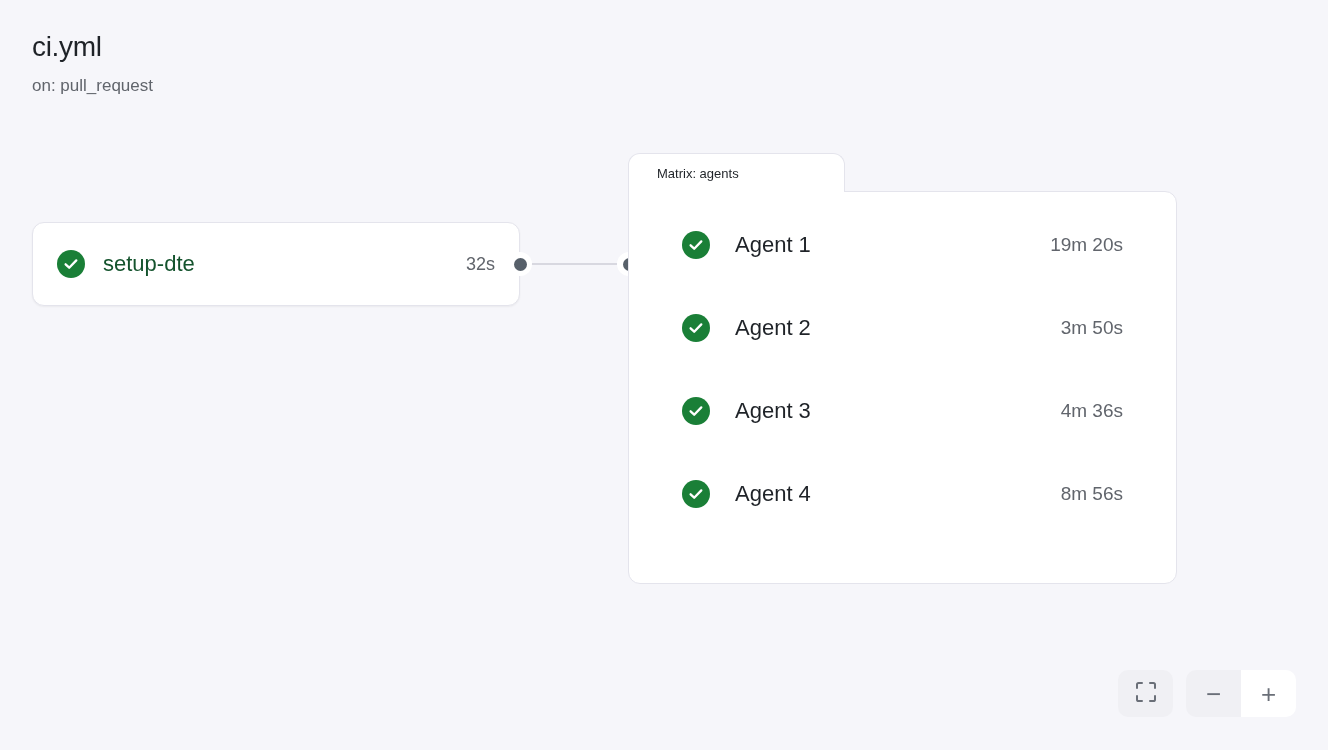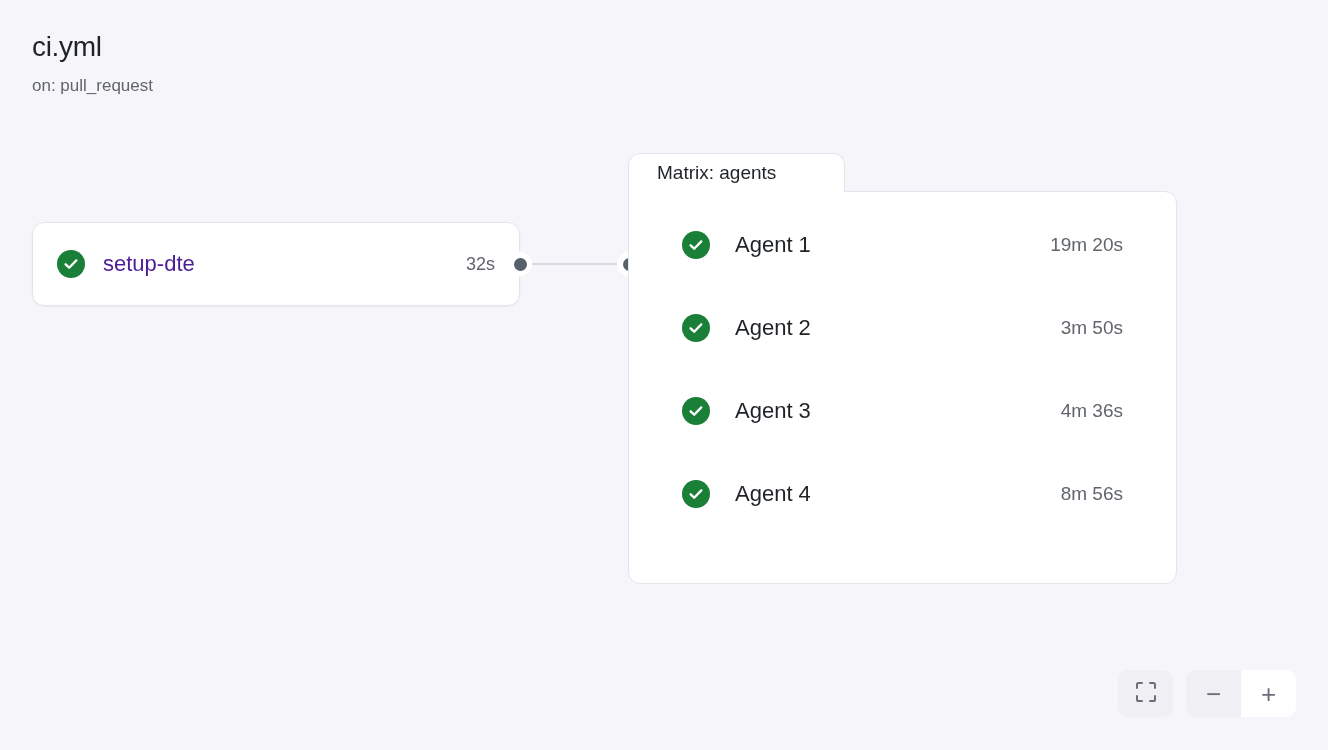--- a/index.html
+++ b/index.html
@@ -86,21 +86,21 @@
     background: #ffffff;
     border: 1px solid #e4e4ec;
     border-radius: 12px;
     display: flex;
     align-items: center;
     padding: 0 24px;
     box-shadow: 0 1px 2px rgba(16, 22, 26, 0.05);
   }
   .job-node .node-label {
     font-size: 22px;
-    color: #4c1d95;
+    color: #14532d;
     margin-left: 18px;
     white-space: nowrap;
   }
   .job-node .node-duration {
     margin-left: auto;
     font-size: 18px;
     color: #61656c;
     white-space: nowrap;
   }
 
@@ -135,21 +135,21 @@
     background: #ffffff;
     border: 1px solid #e4e4ec;
     border-bottom: none;
     border-radius: 12px 12px 0 0;
     display: flex;
     align-items: center;
     padding-left: 28px;
     z-index: 2;
   }
   .group-tab-label {
-    font-size: 19px;
+    font-size: 13px;
     color: #1f2328;
     white-space: nowrap;
   }
   .group-body {
     position: absolute;
     left: 0;
     top: 38px;
     width: 549px;
     height: 393px;
     box-sizing: border-box;

